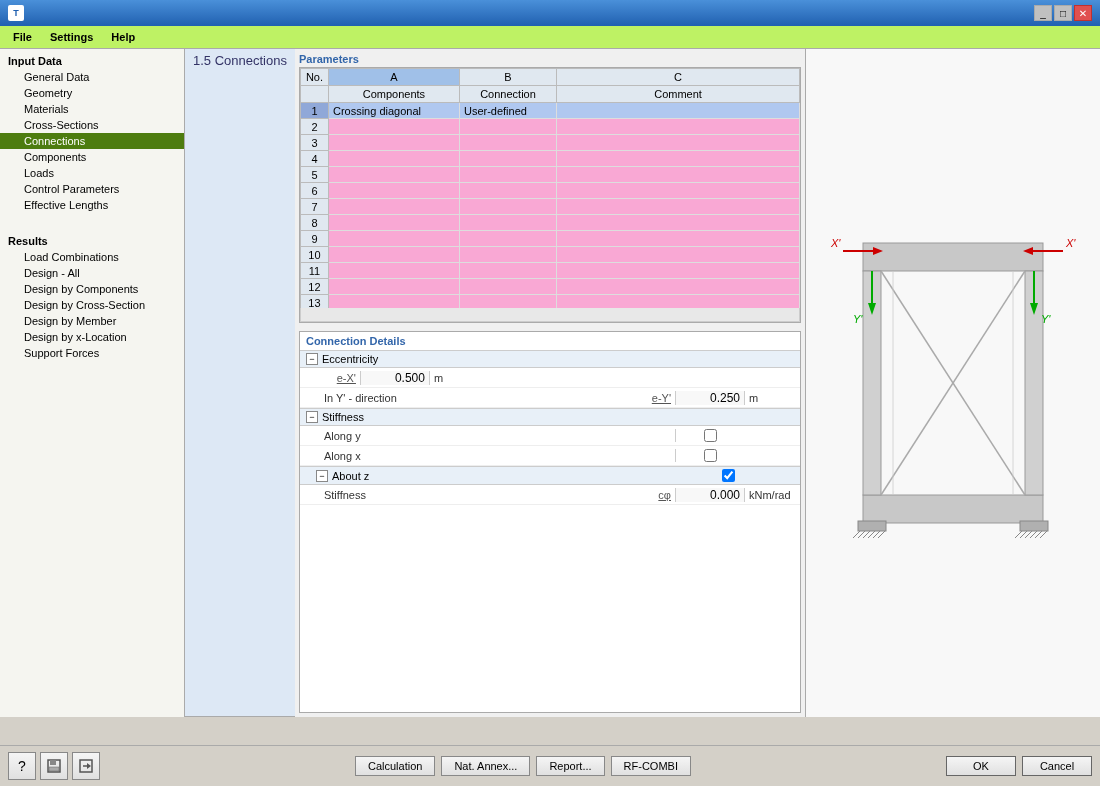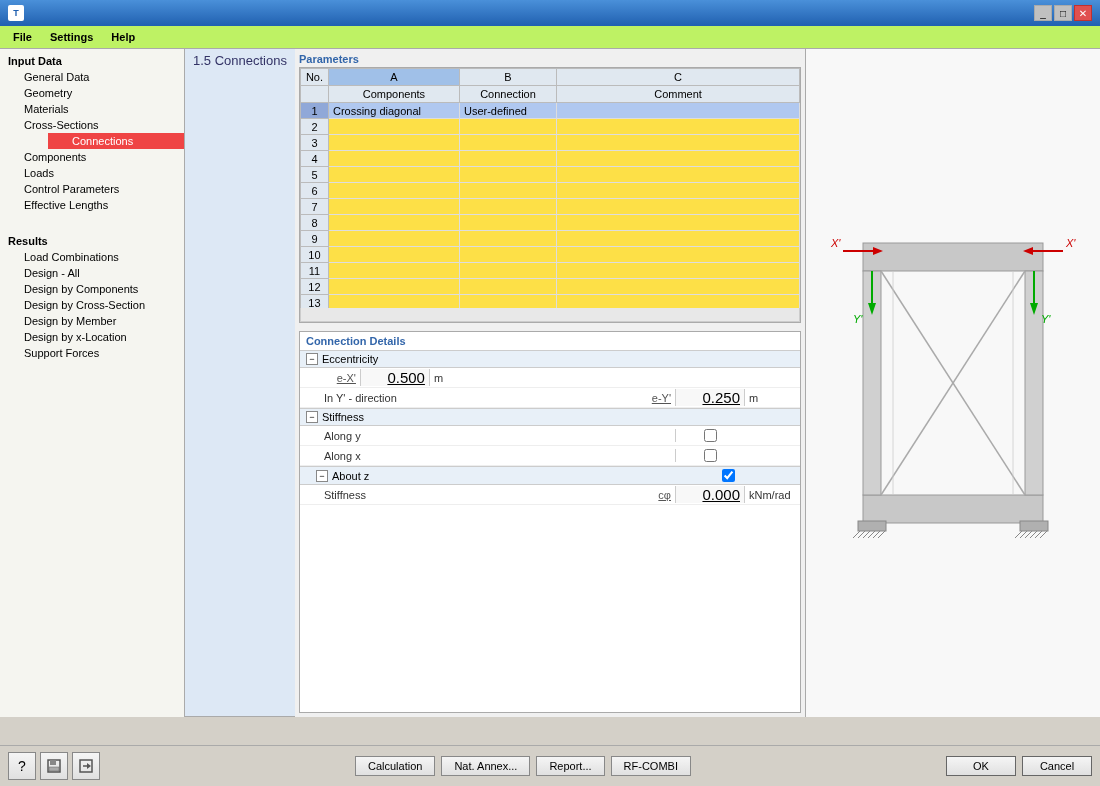--- a/index.html
+++ b/index.html
@@ -64,21 +64,21 @@
       padding: 2px 8px;
       font-weight: bold;
       font-size: 11px;
     }
     .sidebar-item {
       padding: 2px 8px 2px 24px;
       cursor: pointer;
       font-size: 11px;
       white-space: nowrap;
     }
-    .sidebar-item.active { background: #ef4444; color: white; margin-left: 48px; }
+    .sidebar-item.active { background: #4d7c0f; color: white; }
     
     
     .right-panel {
       flex: 1;
       display: flex;
       flex-direction: row;
       background: #f0f0f0;
       overflow: hidden;
     }
     
@@ -125,21 +125,21 @@
     .params-label {
       color: #3366aa;
       font-weight: bold;
       font-size: 11px;
       margin-bottom: 2px;
     }
     
     
     .data-table-wrapper {
       border: 1px solid #aaa;
-      background: #fde047;
+      background: #f9a8d4;
       overflow: hidden;
       flex-shrink: 0;
     }
     .data-table {
       width: 100%;
       border-collapse: collapse;
       font-size: 11px;
     }
     .data-table th {
       background: #e0e8f0;
@@ -237,23 +237,22 @@
       text-align: right;
       border-left: 1px solid #ccc;
       border-right: 1px solid #ccc;
       background: #f8f8f8;
     }
     .detail-row-value input {
       width: 100%;
       border: none;
       background: transparent;
       text-align: right;
-      font-size: 15px;
+      font-size: 12px;
       outline: none;
-      text-decoration: underline;
     }
     .detail-row-unit {
       width: 55px;
       padding: 0 4px;
       color: #333;
     }
     .detail-checkbox {
       width: 70px;
       display: flex;
       align-items: center;

